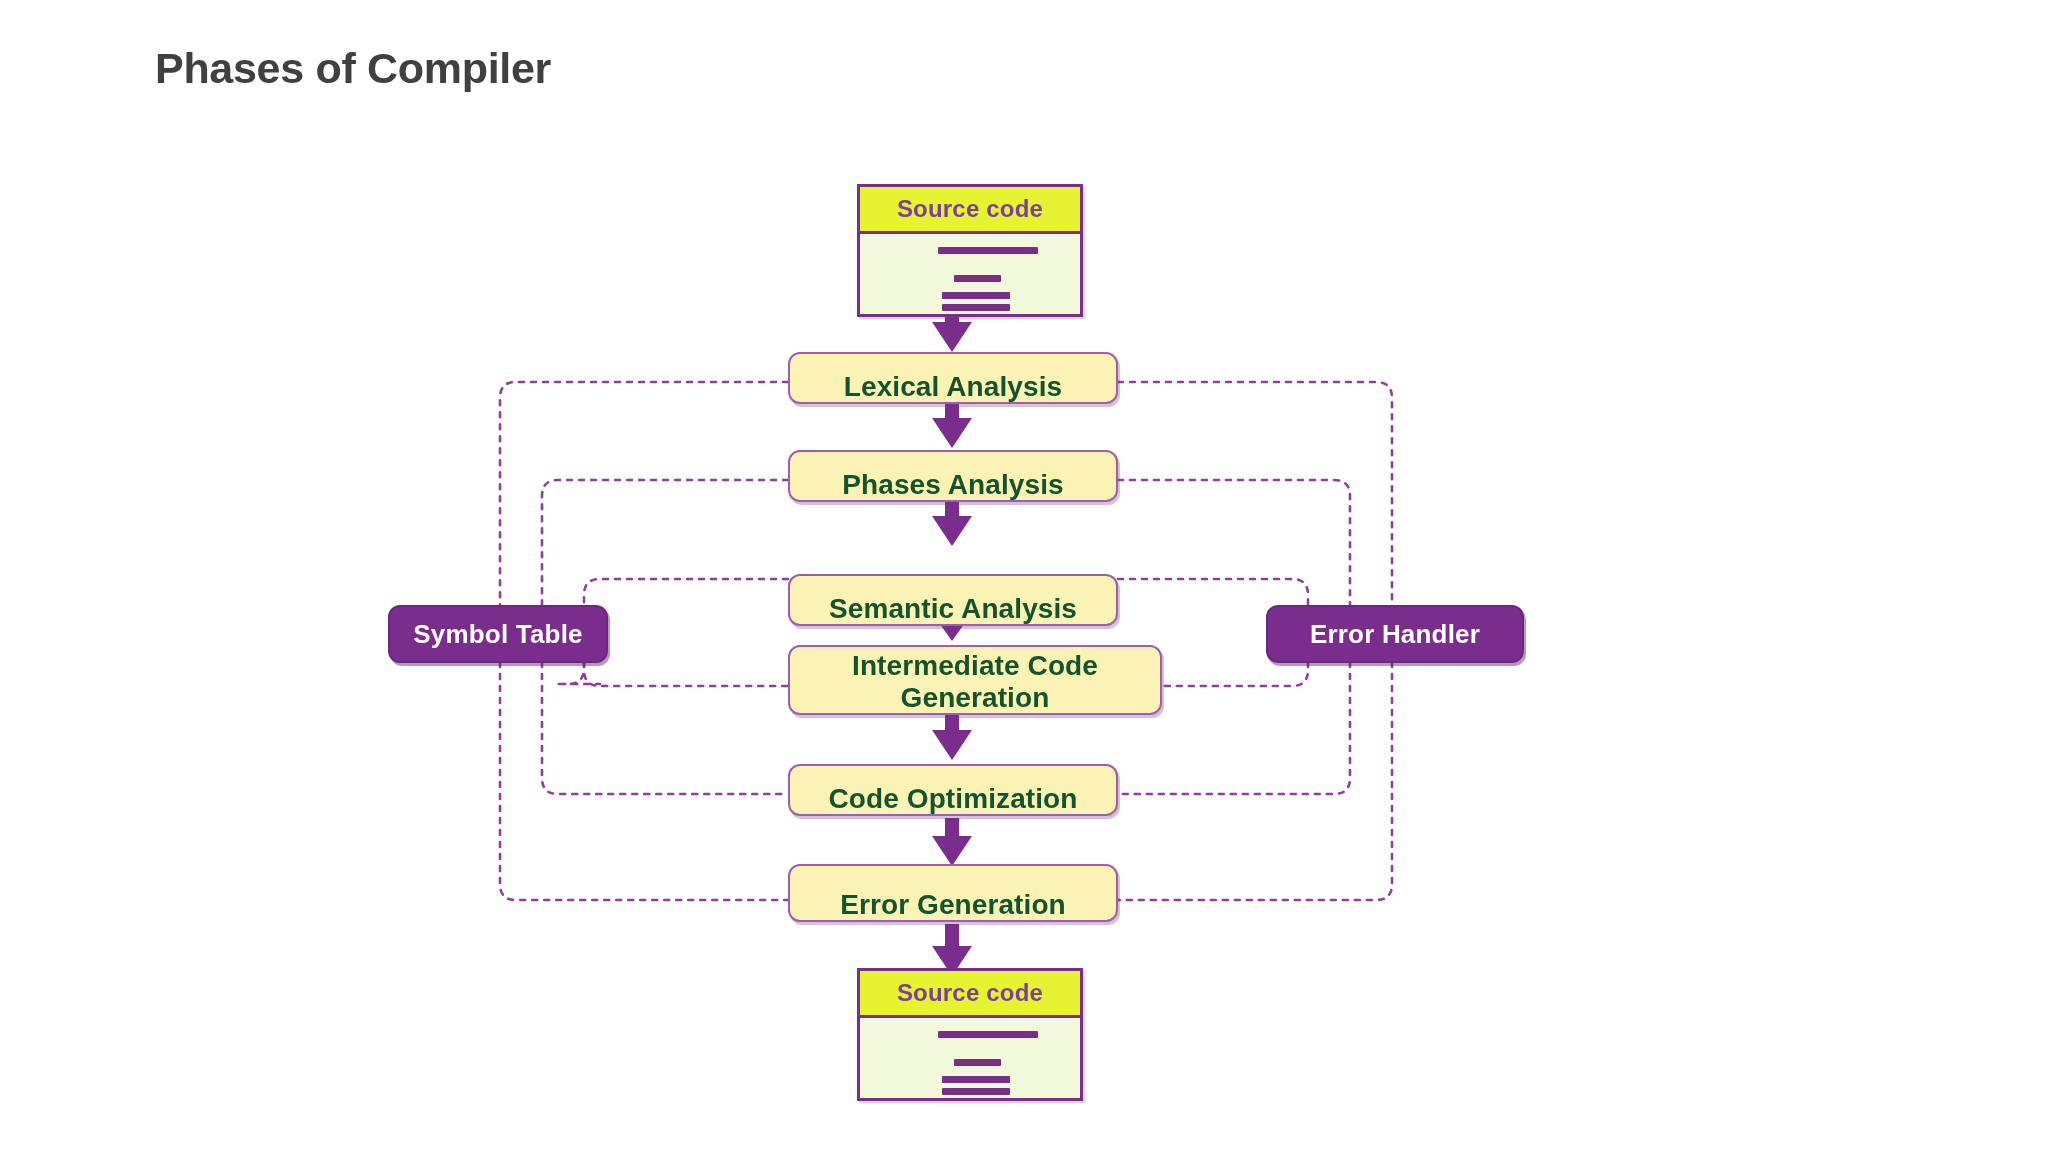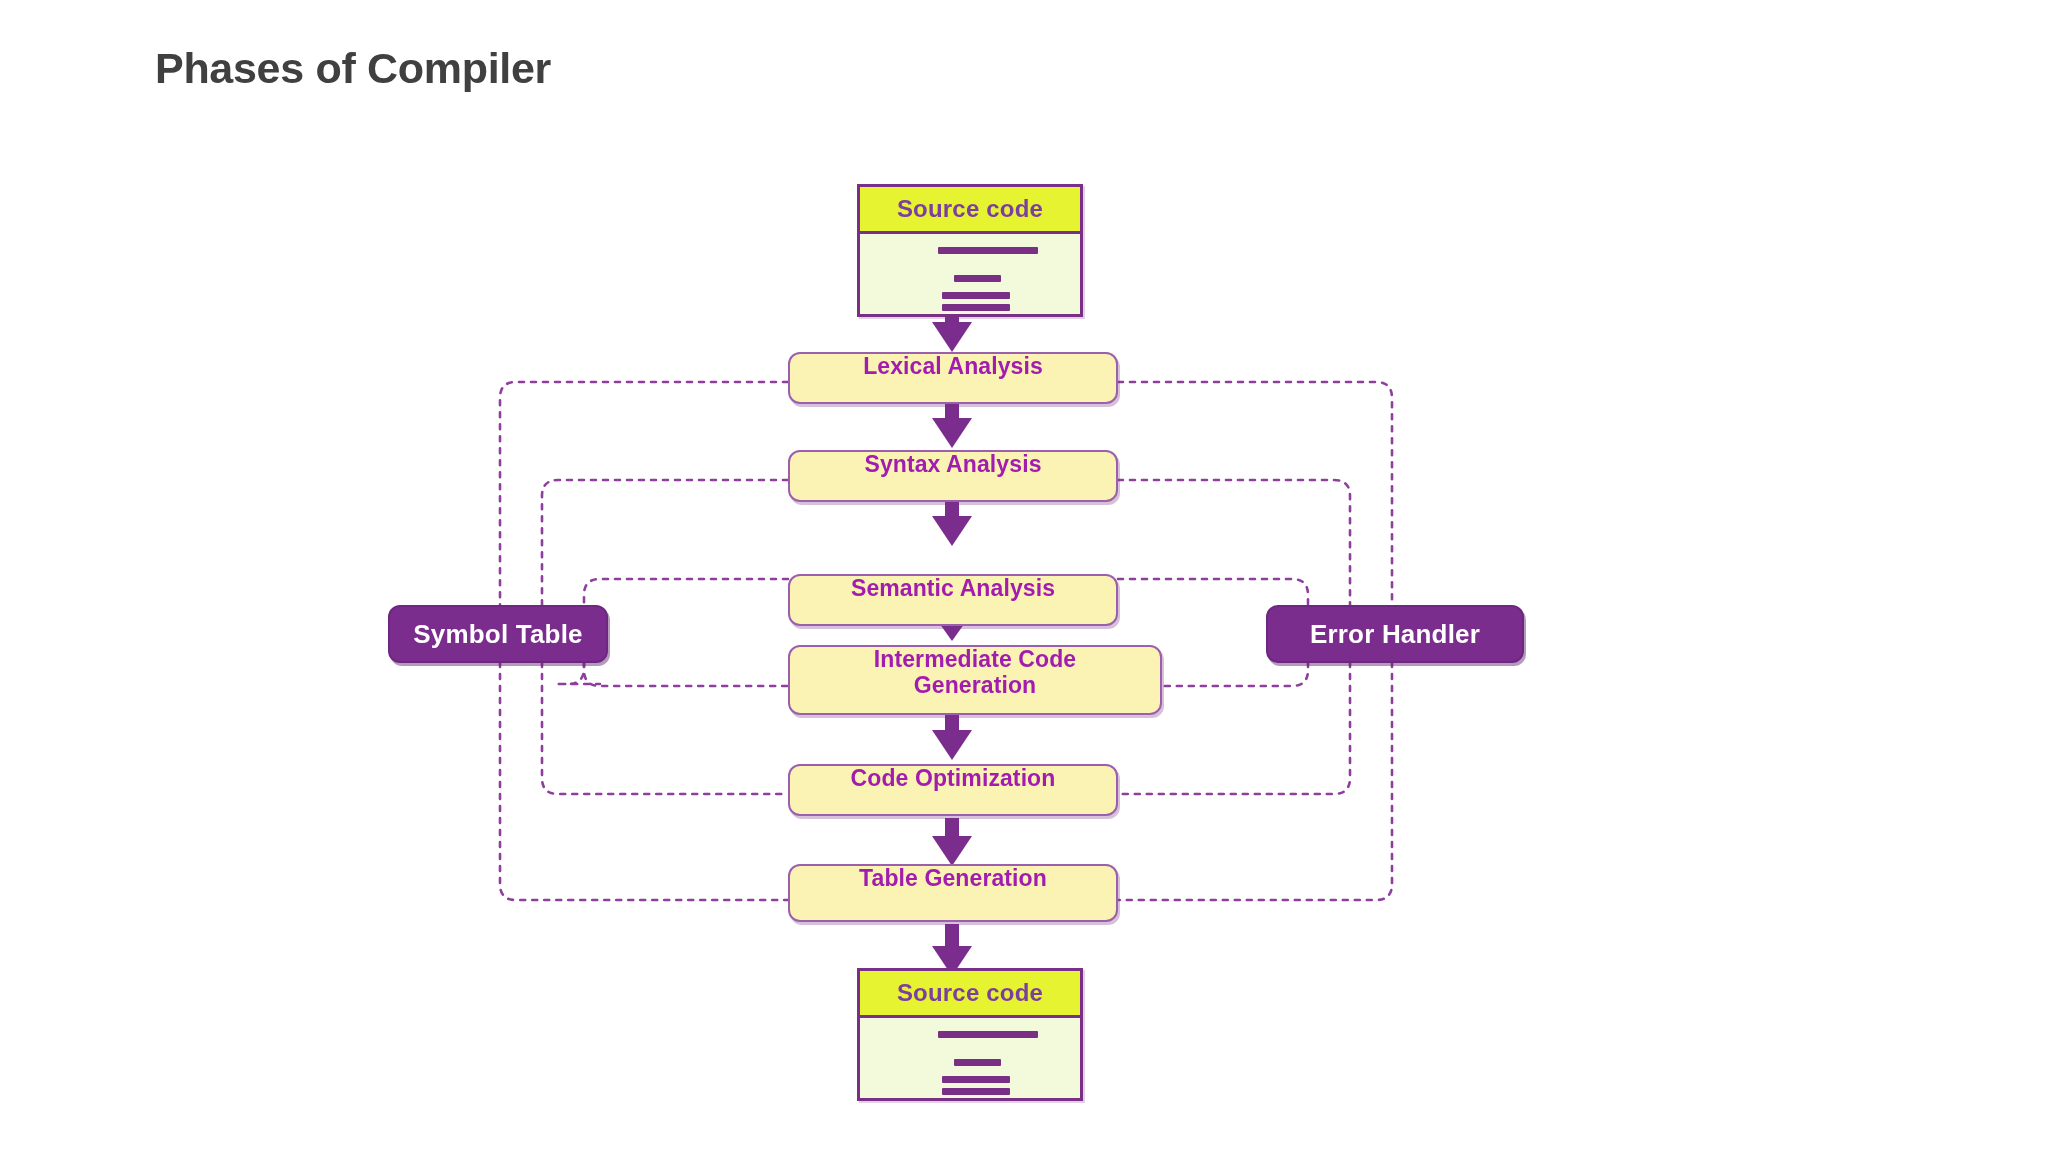--- a/index.html
+++ b/index.html
@@ -66,25 +66,25 @@
     border-radius: 1px;
   }
 
   
   .phase {
     position: absolute;
     box-sizing: border-box;
     background: #fbf3b4;
     border: 2.5px solid #9b5fae;
     border-radius: 12px;
-    color: #a21caf;
-    font-size: 23px;
+    color: #14532d;
+    font-size: 28px;
     font-weight: bold;
     display: flex;
-    align-items: flex-start;
+    align-items: flex-end;
     justify-content: center;
     text-align: center;
     line-height: 1.12;
     box-shadow: 2px 3px 0 rgba(122,47,134,0.30);
     letter-spacing: 0.1px;
   }
 
   
   .side-box {
     position: absolute;
@@ -187,40 +187,40 @@
       <div class="doc-line" style="left:82px; top:58px; width:68px;"></div>
       <div class="doc-line" style="left:82px; top:70px; width:68px;"></div>
     </div>
   </div>
 
   <div class="phase" style="left:788px; top:352px; width:330px; height:52px;">
     <span>Lexical Analysis</span>
   </div>
 
   <div class="phase" style="left:788px; top:450px; width:330px; height:52px;">
-    <span>Syntax Analysis</span>
+    <span>Phases Analysis</span>
   </div>
 
   <div class="phase" style="left:788px; top:549px; width:330px; height:52px;margin-top:25px;">
     <span>Semantic Analysis</span>
   </div>
 
   <div class="phase" style="left:788px; top:645px; width:374px; height:70px;">
     <span>
       <span>Intermediate Code</span><br>
       <span>Generation</span>
     </span>
   </div>
 
   <div class="phase" style="left:788px; top:764px; width:330px; height:52px;">
     <span>Code Optimization</span>
   </div>
 
   <div class="phase" style="left:788px; top:864px; width:330px; height:58px;">
-    <span>Table Generation</span>
+    <span>Error Generation</span>
   </div>
 
   <div class="side-box" style="left:388px; top:605px; width:220px; height:58px;">
     <span>Symbol Table</span>
   </div>
 
   <div class="side-box" style="left:1266px; top:605px; width:258px; height:58px;">
     <span>Error Handler</span>
   </div>
 

